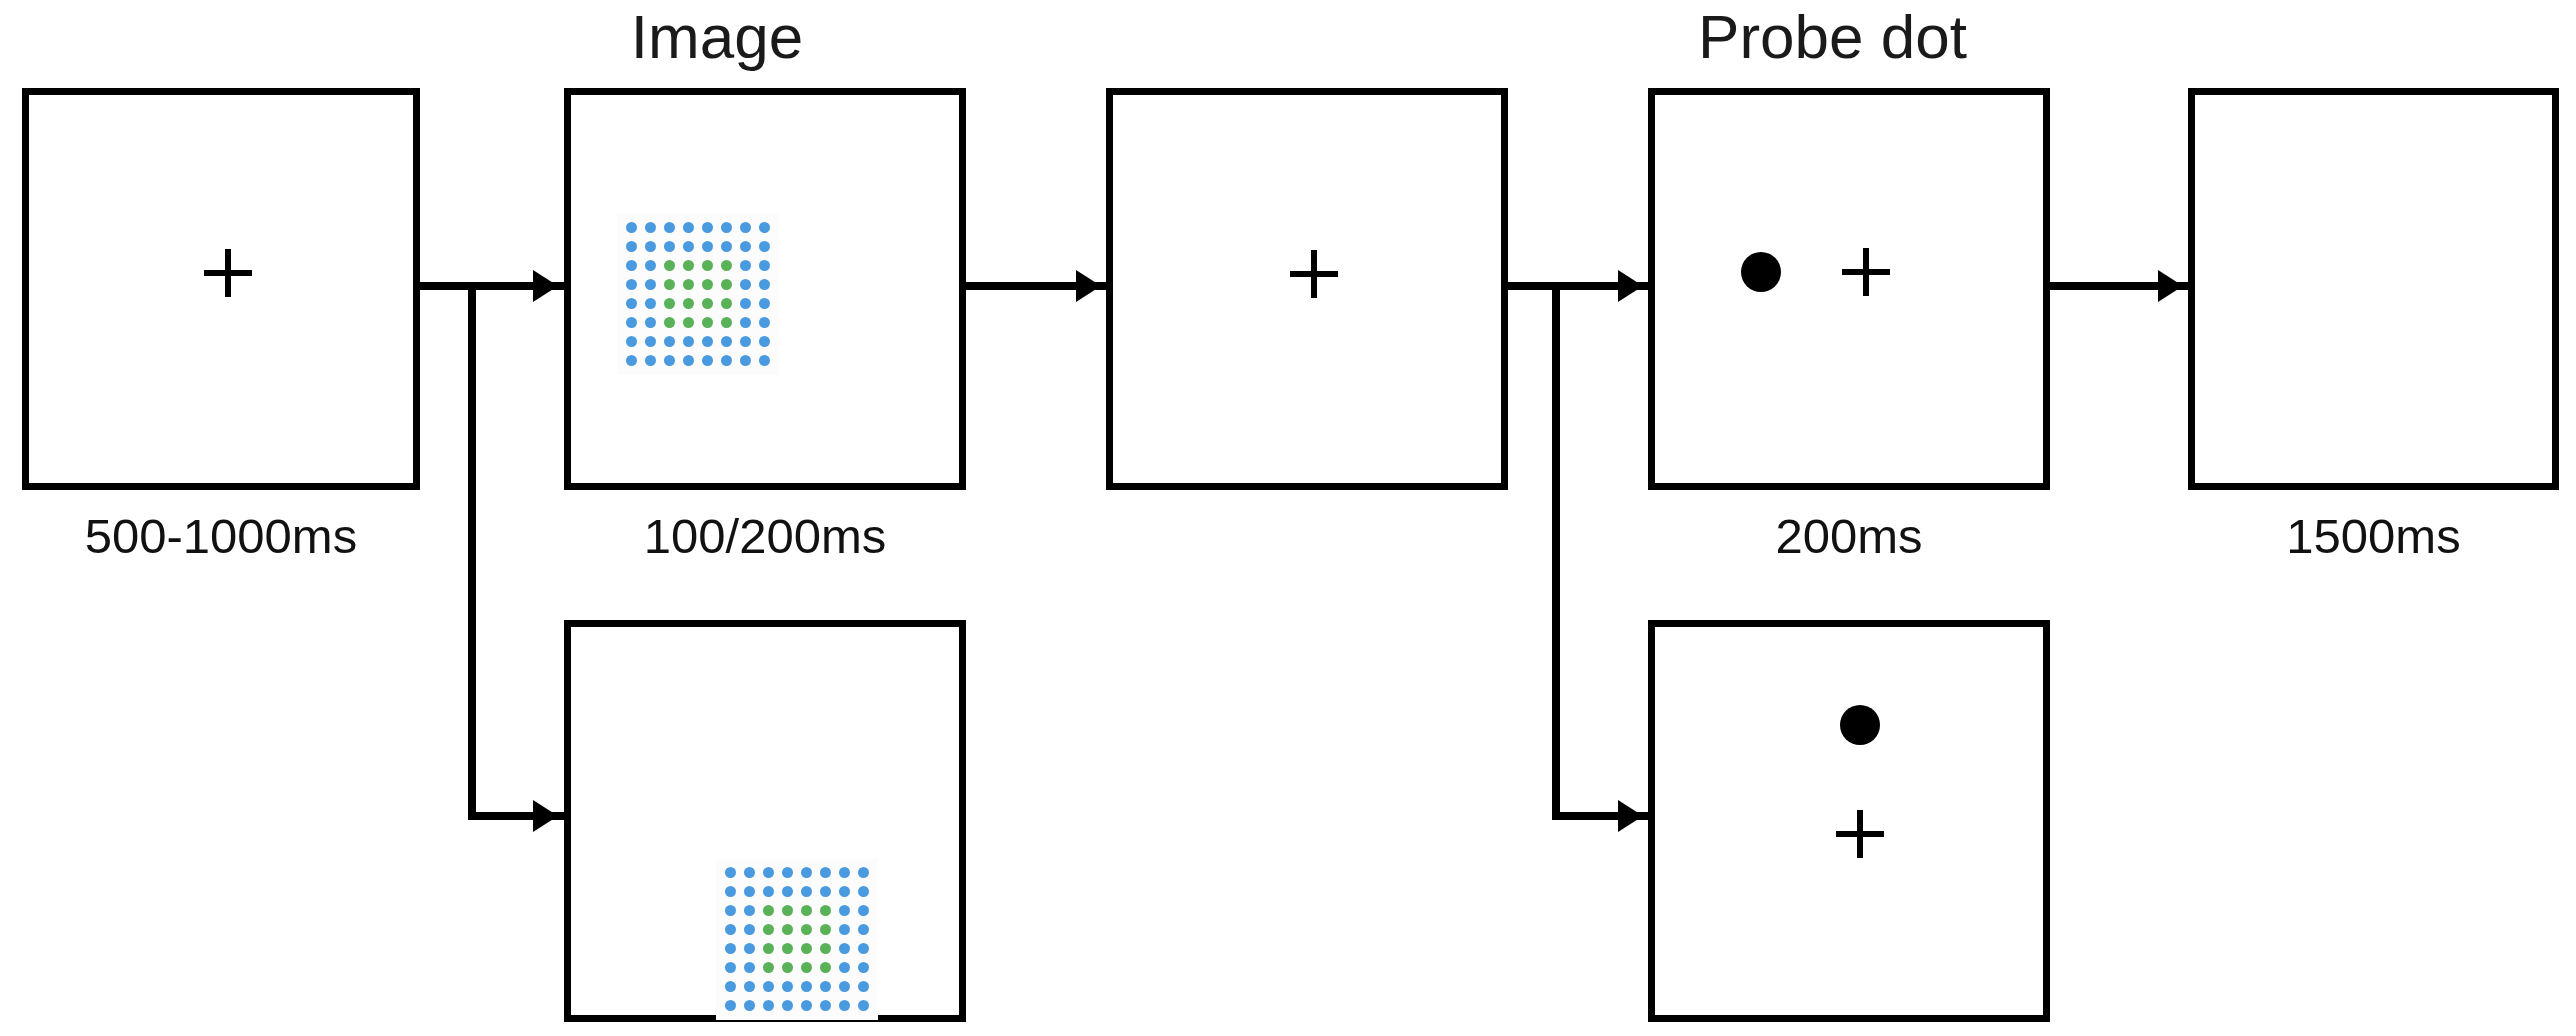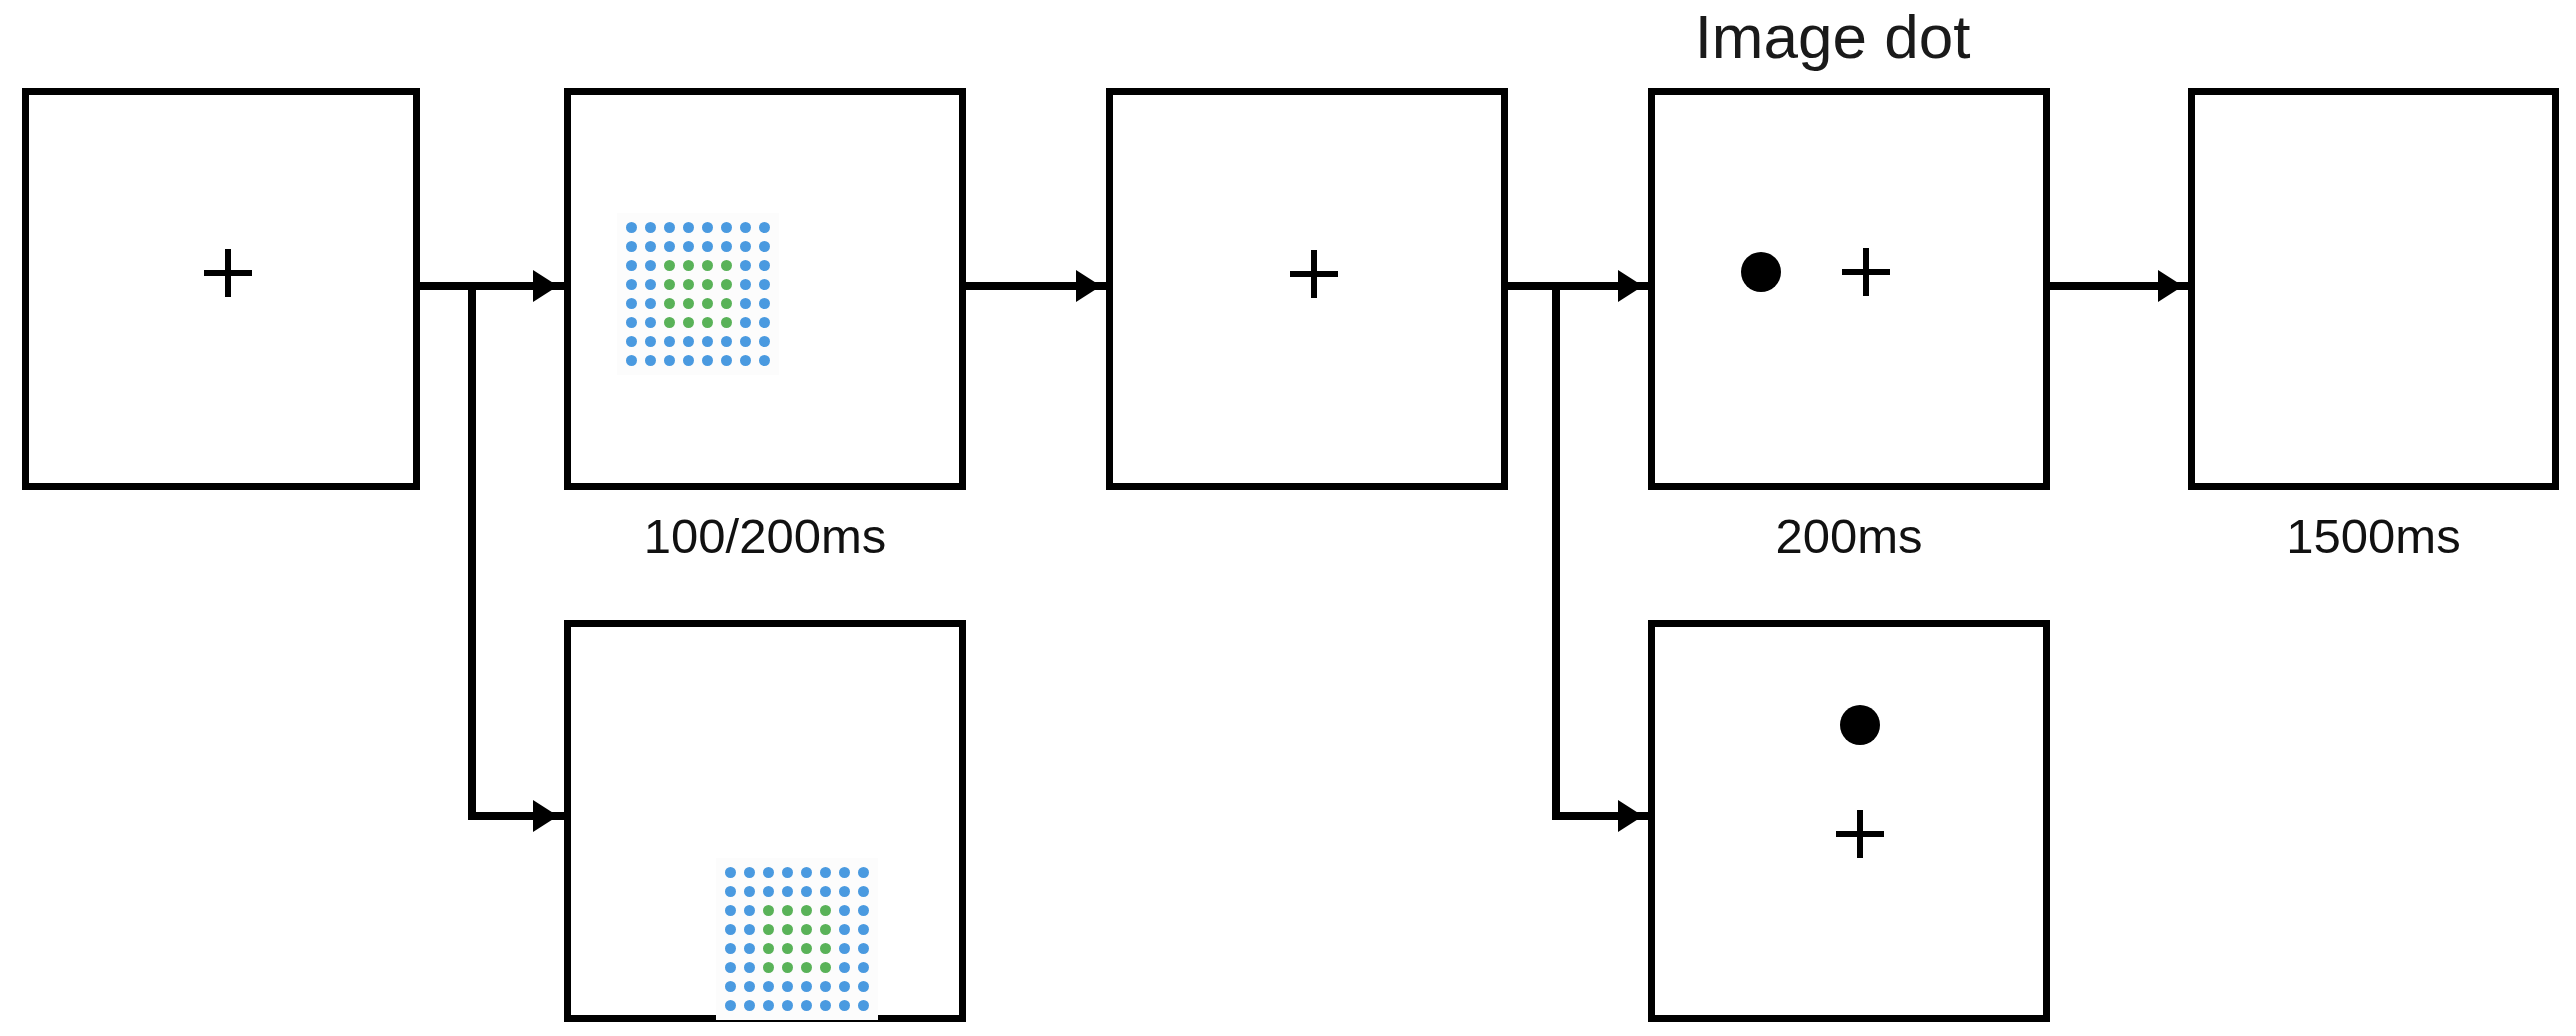--- a/index.html
+++ b/index.html
@@ -115,22 +115,23 @@
     border-top: 16px solid transparent;
     border-bottom: 16px solid transparent;
     border-left: 25px solid #000000;
   }
 </style>
 </head>
 <body>
 
 <div id="stage">
 
-
-  <div class="section-header" style="left:1444px; top:6px; width:777px;">Image dot</div>
+  <div class="section-header" style="left:428px; top:6px; width:578px;">Image</div>
+
+  <div class="section-header" style="left:1444px; top:6px; width:777px;">Probe dot</div>
 
   <div class="panel" style="left:22px; top:88px; width:398px; height:402px;">
     <div class="fixation" style="left:175px; top:154px;"></div>
   </div>
 
   <div class="panel" style="left:564px; top:88px; width:402px; height:402px;">
     <div class="dot-array" id="dot-array-1a" style="left: 46px; top: 118px; grid-template-columns: repeat(8, 11px); grid-template-rows: repeat(8, 11px); gap: 8px; background: rgb(252, 252, 252);">
         <div class="dot-cell" style="width: 11px; height: 11px; background: rgb(74, 154, 224);"></div>
         <div class="dot-cell" style="width: 11px; height: 11px; background: rgb(74, 154, 224);"></div>
         <div class="dot-cell" style="width: 11px; height: 11px; background: rgb(74, 154, 224);"></div>
@@ -296,20 +297,21 @@
   <div class="stroke" style="left:1508px; top:282px; width:145px; height:8px;"></div>
   <div class="arrowhead" style="left:1618px; top:270px;"></div>
 
   <div class="stroke" style="left:1552px; top:282px; width:8px; height:538px;"></div>
   <div class="stroke" style="left:1552px; top:812px; width:102px; height:8px;"></div>
   <div class="arrowhead" style="left:1618px; top:800px;"></div>
 
   <div class="stroke" style="left:2050px; top:282px; width:143px; height:8px;"></div>
   <div class="arrowhead" style="left:2158px; top:270px;"></div>
 
+  <div class="duration" style="left:22px; top:512px; width:398px;">500-1000ms</div>
 
   <div class="duration" style="left:564px; top:512px; width:402px;">100/200ms</div>
 
 
   <div class="duration" style="left:1648px; top:512px; width:402px;">200ms</div>
 
   <div class="duration" style="left:2188px; top:512px; width:371px;">1500ms</div>
 
 </div>
 

